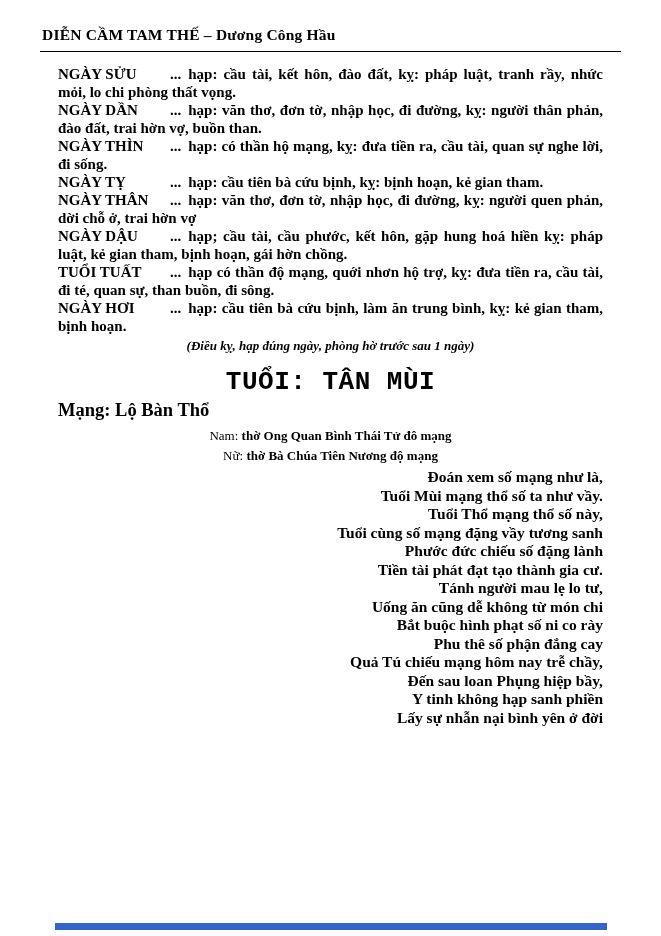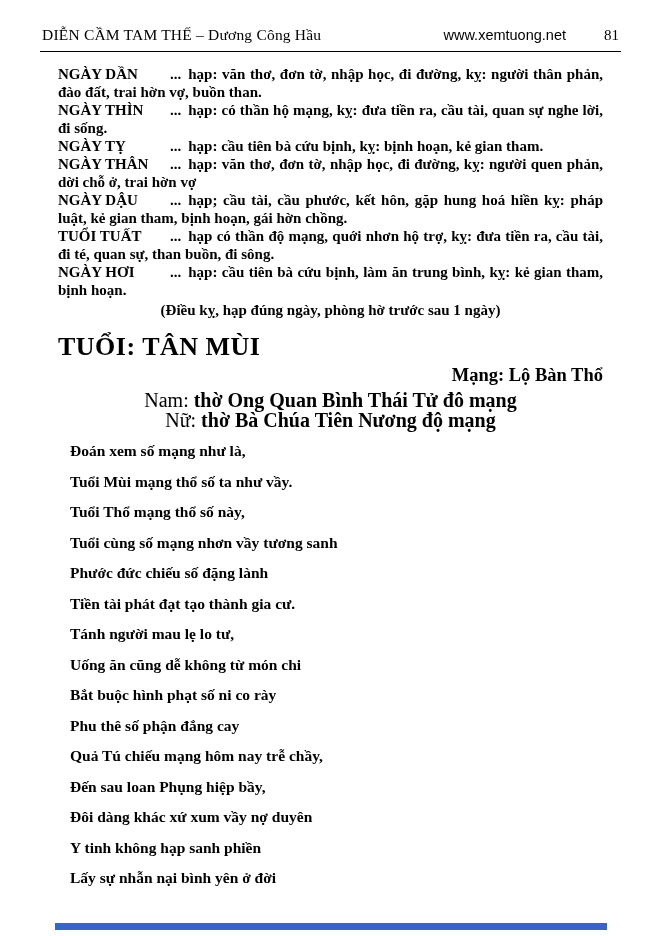--- a/index.html
+++ b/index.html
@@ -4,73 +4,70 @@
 <style>
   html,body{margin:0;padding:0}
   body{
     width:661px;height:936px;background:#ffffff;color:#000;
     font-family:"Liberation Serif", serif;
     position:relative;overflow:hidden;
   }
   .page{padding:26px 40px 0 40px}
   .header-row{
     display:flex;justify-content:space-between;align-items:flex-end;
-    font-size:15.5px;padding:0 2px 7px 2px;
+    font-size:15.5px;padding:0 2px 7px 2px;font-weight:bold;
   }
   .header-left{letter-spacing:.2px}
   .header-right{display:flex;align-items:baseline;gap:38px}
   .header-site{font-family:"Liberation Sans", sans-serif;font-size:14.5px}
   .header-page{font-size:15px}
   .header-rule{border-top:1.7px solid #000;margin:0 0 13px 0}
   .content{padding:0 18px}
   .entry{
     margin:0;text-align:justify;font-weight:bold;
     font-size:15px;line-height:18px;
   }
   .entry .day{display:inline-block;width:112px}
   .entry .dots{padding-right:7px}
   .note{
-    text-align:center;font-weight:bold;
-    font-size:15px;margin:3px 0 0 0;
+    text-align:center;font-style:italic;font-weight:bold;
+    font-size:13px;margin:3px 0 0 0;
   }
   .title{
-    text-align:left;font-size:26px;font-weight:bold;
-    margin:13px 0 3px 0;letter-spacing:.5px;
+    text-align:center;font-size:26px;font-weight:bold;
+    margin:13px 0 3px 0;letter-spacing:.5px;font-family:Liberation Mono, monospace;
   }
-  .subtitle{text-align:right;font-size:18.5px;font-weight:bold;margin:0 0 5px 0}
-  .worship{text-align:center;font-size:20px;line-height:19px;margin:1px 0}
+  .subtitle{text-align:left;font-size:18.5px;font-weight:bold;margin:0 0 5px 0}
+  .worship{text-align:center;font-size:13px;line-height:19px;margin:1px 0}
   .worship .label{font-weight:normal}
   .worship .value{font-weight:bold}
   .poem{margin-top:3px}
   .poem-line{
-    text-align:left;font-weight:bold;font-size:15.5px;
-    line-height:18.5px;margin:12px;
+    text-align:right;font-weight:bold;font-size:15.5px;
+    line-height:18.5px;margin:0;
   }
   .blue-bar{
     position:absolute;left:55px;width:552px;bottom:6px;height:7px;
   }
 </style>
 </head>
 <body>
 
 <div class="page">
 
   <div class="header-row">
     <span class="header-left">DIỄN CẦM TAM THẾ – Dương Công Hầu</span>
-    <span class="header-right">
-      <span class="header-site">www.xemtuong.net</span>
-      <span class="header-page">81</span>
-    </span>
   </div>
   <div class="header-rule"></div>
 
   <div class="content">
 
     <div>
 
+        <p class="entry"><span class="day">NGÀY SỬU</span><span class="dots">...</span><span>hạp: cầu tài, kết hôn, đào đất, kỵ: pháp luật, tranh rầy, nhức mỏi, lo chi phòng thất vọng.</span></p>
 
         <p class="entry"><span class="day">NGÀY DẦN</span><span class="dots">...</span><span>hạp: văn thơ, đơn tờ, nhập học, đi đường, kỵ: người thân phản, đào đất, trai hờn vợ, buồn than.</span></p>
 
 
         <p class="entry"><span class="day">NGÀY THÌN</span><span class="dots">...</span><span>hạp: có thần hộ mạng, kỵ: đưa tiền ra, cầu tài, quan sự nghe lời, đi sống.</span></p>
 
         <p class="entry"><span class="day">NGÀY TỴ</span><span class="dots">...</span><span>hạp: cầu tiên bà cứu bịnh, kỵ: bịnh hoạn, kẻ gian tham.</span></p>
 
 
 
@@ -94,40 +91,39 @@
     <p class="worship"><span class="label">Nữ:</span> <span class="value">thờ Bà Chúa Tiên Nương độ mạng</span></p>
 
     <div class="poem">
 
         <p class="poem-line">Đoán xem số mạng như là,</p>
 
         <p class="poem-line">Tuổi Mùi mạng thổ số ta như vầy.</p>
 
         <p class="poem-line">Tuổi Thổ mạng thổ số này,</p>
 
-        <p class="poem-line">Tuổi cùng số mạng nhơn vầy tương sanh</p>
+        <p class="poem-line">Tuổi cùng số mạng đặng vầy tương sanh</p>
 
         <p class="poem-line">Phước đức chiếu số đặng lành</p>
 
         <p class="poem-line">Tiền tài phát đạt tạo thành gia cư.</p>
 
         <p class="poem-line">Tánh người mau lẹ lo tư,</p>
 
         <p class="poem-line">Uống ăn cũng dễ không từ món chi</p>
 
 
         <p class="poem-line">Bắt buộc hình phạt số ni co rày</p>
 
         <p class="poem-line">Phu thê số phận đắng cay</p>
 
         <p class="poem-line">Quả Tú chiếu mạng hôm nay trễ chầy,</p>
 
         <p class="poem-line">Đến sau loan Phụng hiệp bầy,</p>
 
-        <p class="poem-line">Đôi dàng khác xứ xum vầy nợ duyên</p>
 
         <p class="poem-line">Y tinh không hạp sanh phiền</p>
 
         <p class="poem-line">Lấy sự nhẫn nại bình yên ở đời</p>
       </div>
 
   </div>
 </div>
 
 <div class="blue-bar" style="background: rgb(51, 102, 204);"></div>

